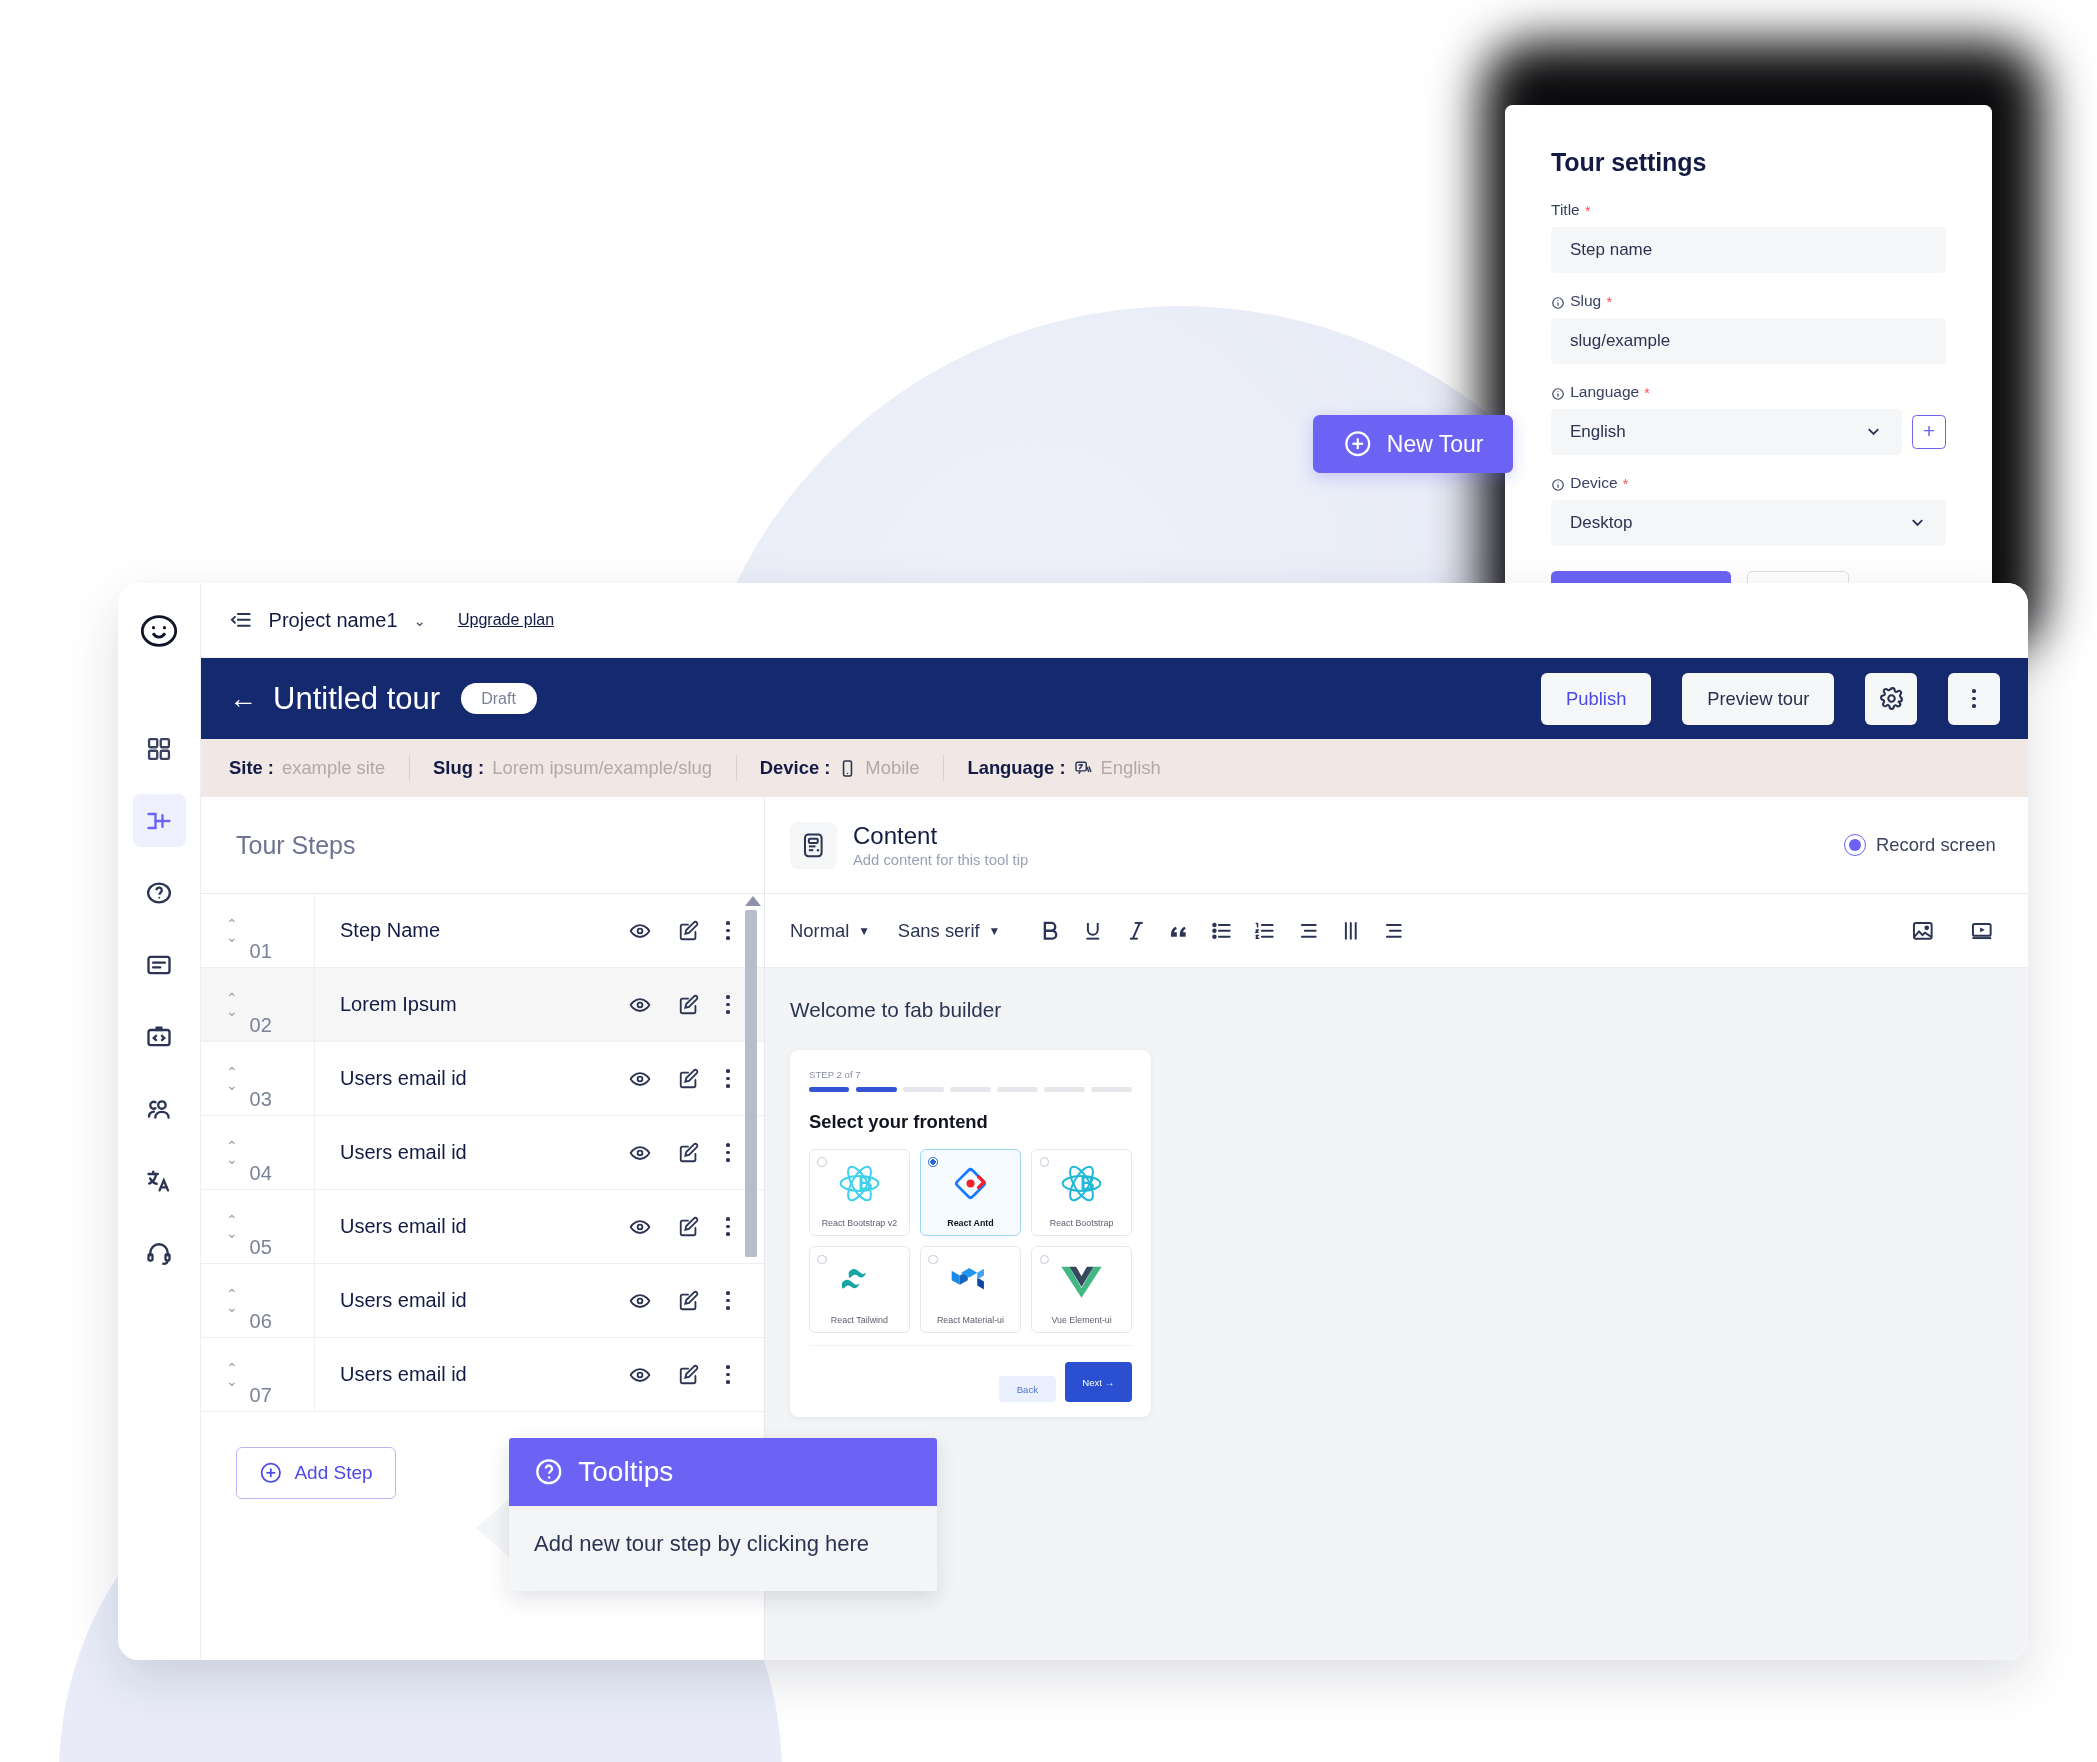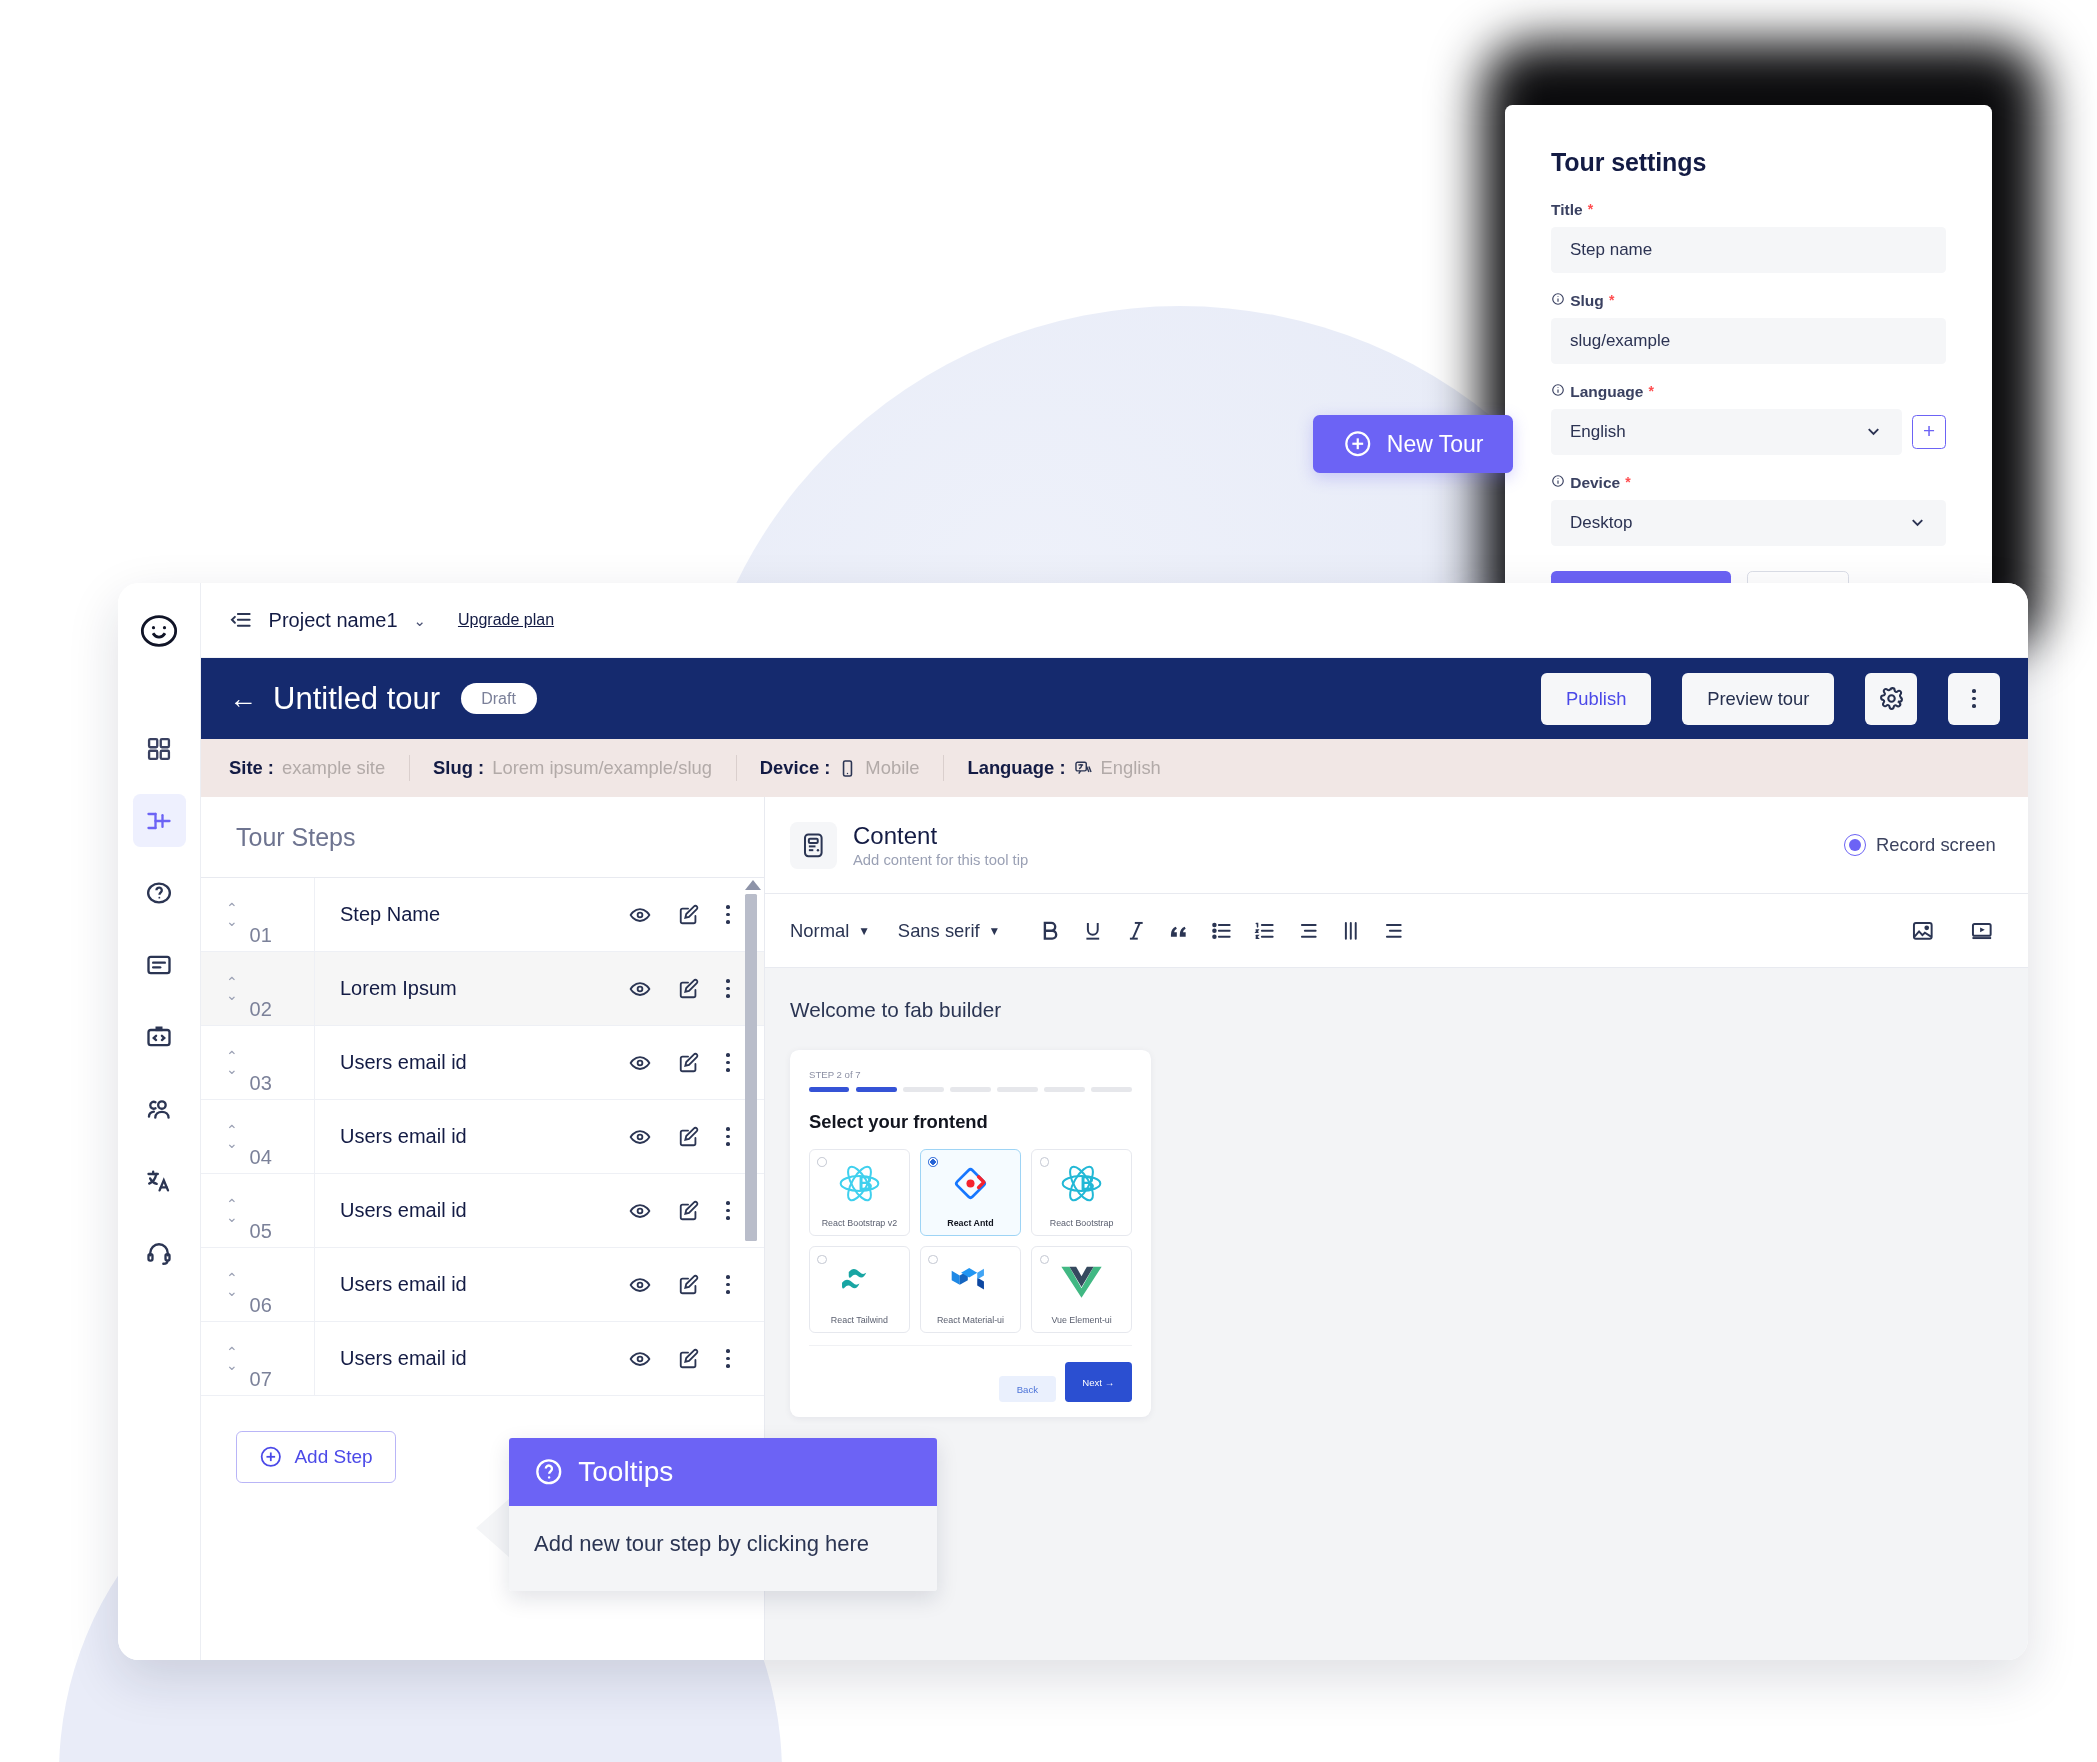--- a/index.html
+++ b/index.html
@@ -37,22 +37,22 @@
     width: 487px; height: 568px;
     background: #ffffff;
     border-radius: 7.4px;
     padding: 43px 46px 0 46px;
   }
   .settings-title {
     font-size: 25px; font-weight: bold; color: #131b44; letter-spacing: -0.1px;
     margin-bottom: 23.6px;
   }
   .field-label {
-    font-size: 15.5px; color: #3a4161; font-weight: 700;
-    display: flex; align-items: flex-start; gap: 5.2px; margin-bottom: 8px;
+    font-size: 15.5px; color: #3a4161; font-weight: 400;
+    display: flex; align-items: flex-end; gap: 5.2px; margin-bottom: 8px;
   }
   .field-label .req { color: #ff4d4f; font-size: 14px; }
   .info-ico { width: 14px; height: 14px; flex: 0 0 14px; }
   .field-input {
     height: 46px; background: #f5f6f8; border-radius: 4.4px;
     display: flex; align-items: center; padding: 0 19px;
     font-size: 17px; color: #2c3353; margin-bottom: 19px;
     position: relative;
   }
   .field-input.sel { justify-content: space-between; }
@@ -166,21 +166,21 @@
 
   
   .body-split { flex: 1; display: flex; min-height: 0; }
 
   
   .steps-panel {
     width: 564px; flex: 0 0 564px; border-right: 0.7px solid #e8eaf0;
     display: flex; flex-direction: column; min-height: 0;
   }
   .steps-head {
-    height: 81px; display: flex; align-items: center; padding: 0 35px;
+    height: 97px; display: flex; align-items: center; padding: 0 35px;
     font-size: 25px; color: #6e7490;
     border-bottom: 0.7px solid #e8eaf0;
   }
   .steps-list { flex: 0 0 auto; position: relative; }
   .step-row {
     height: 74px; display: flex; align-items: center;
     border-bottom: 0.7px solid #eef0f5;
     cursor: pointer;
   }
   .step-row.alt { background: #f6f6f6; }

